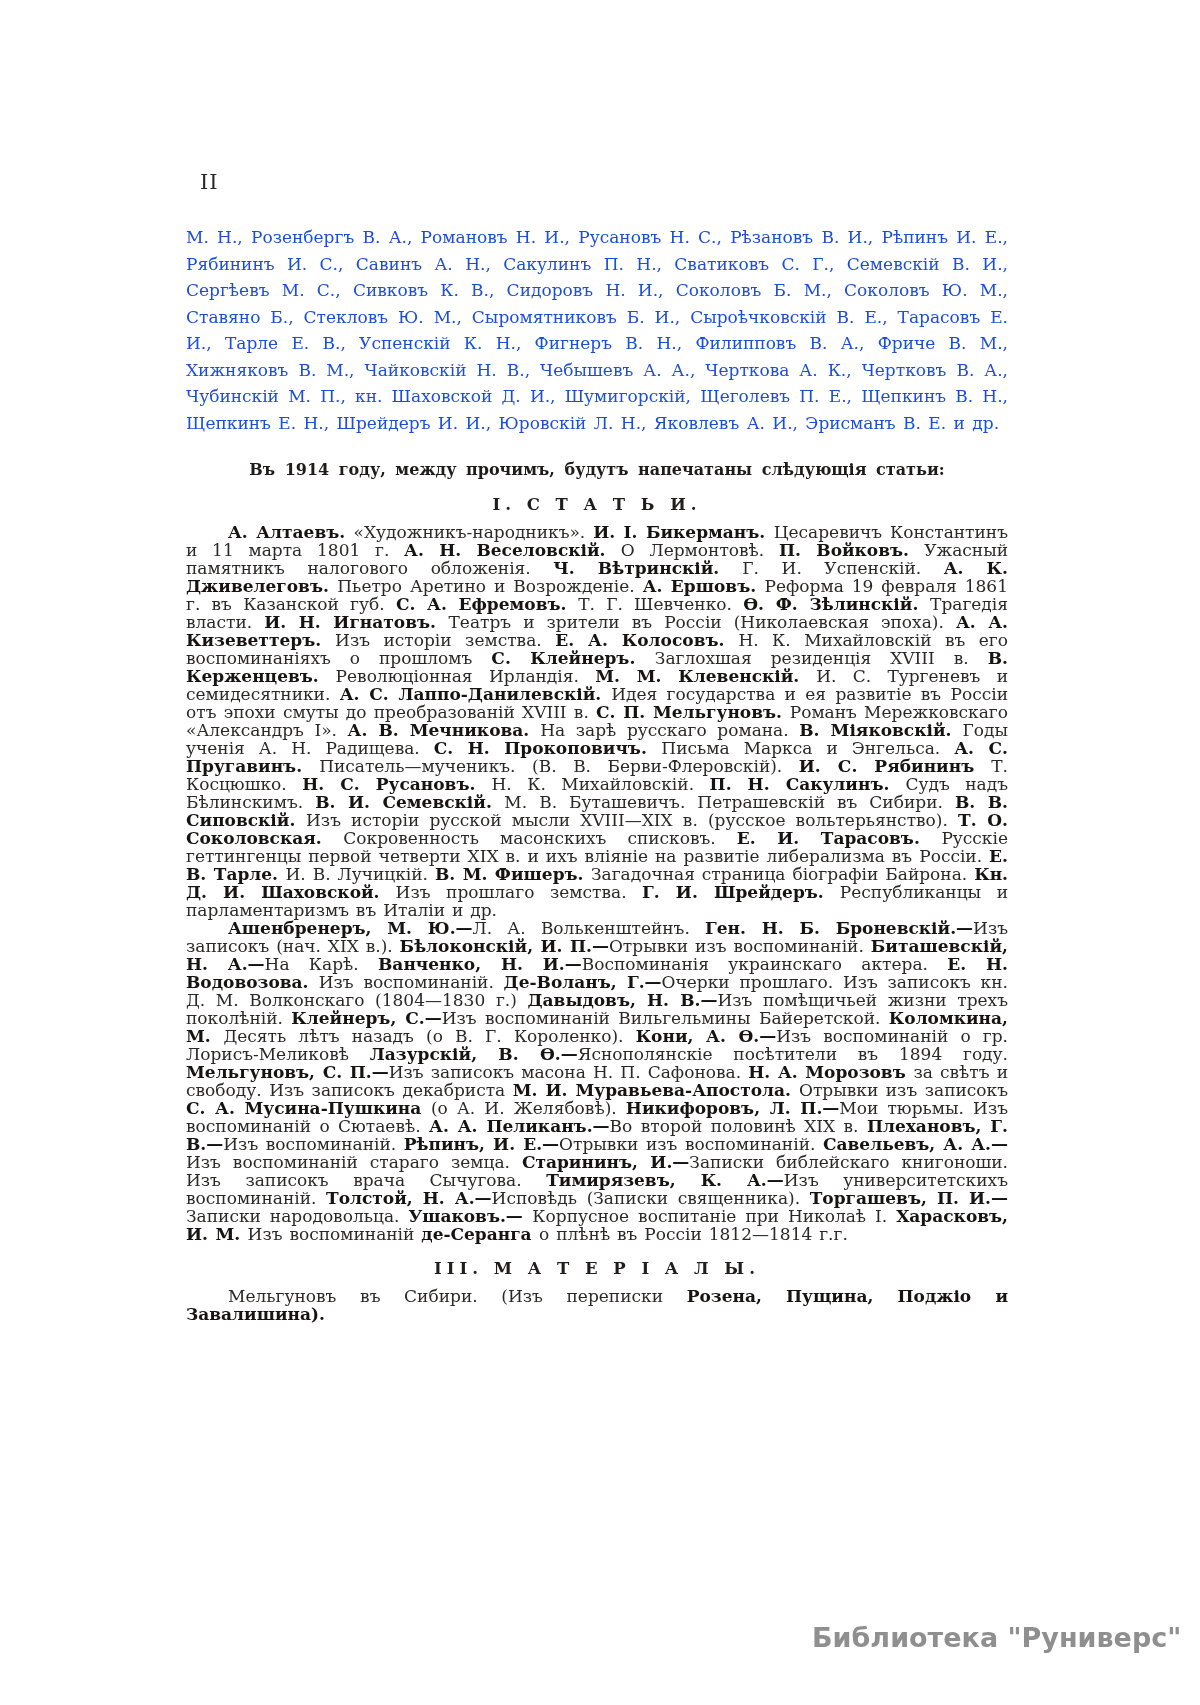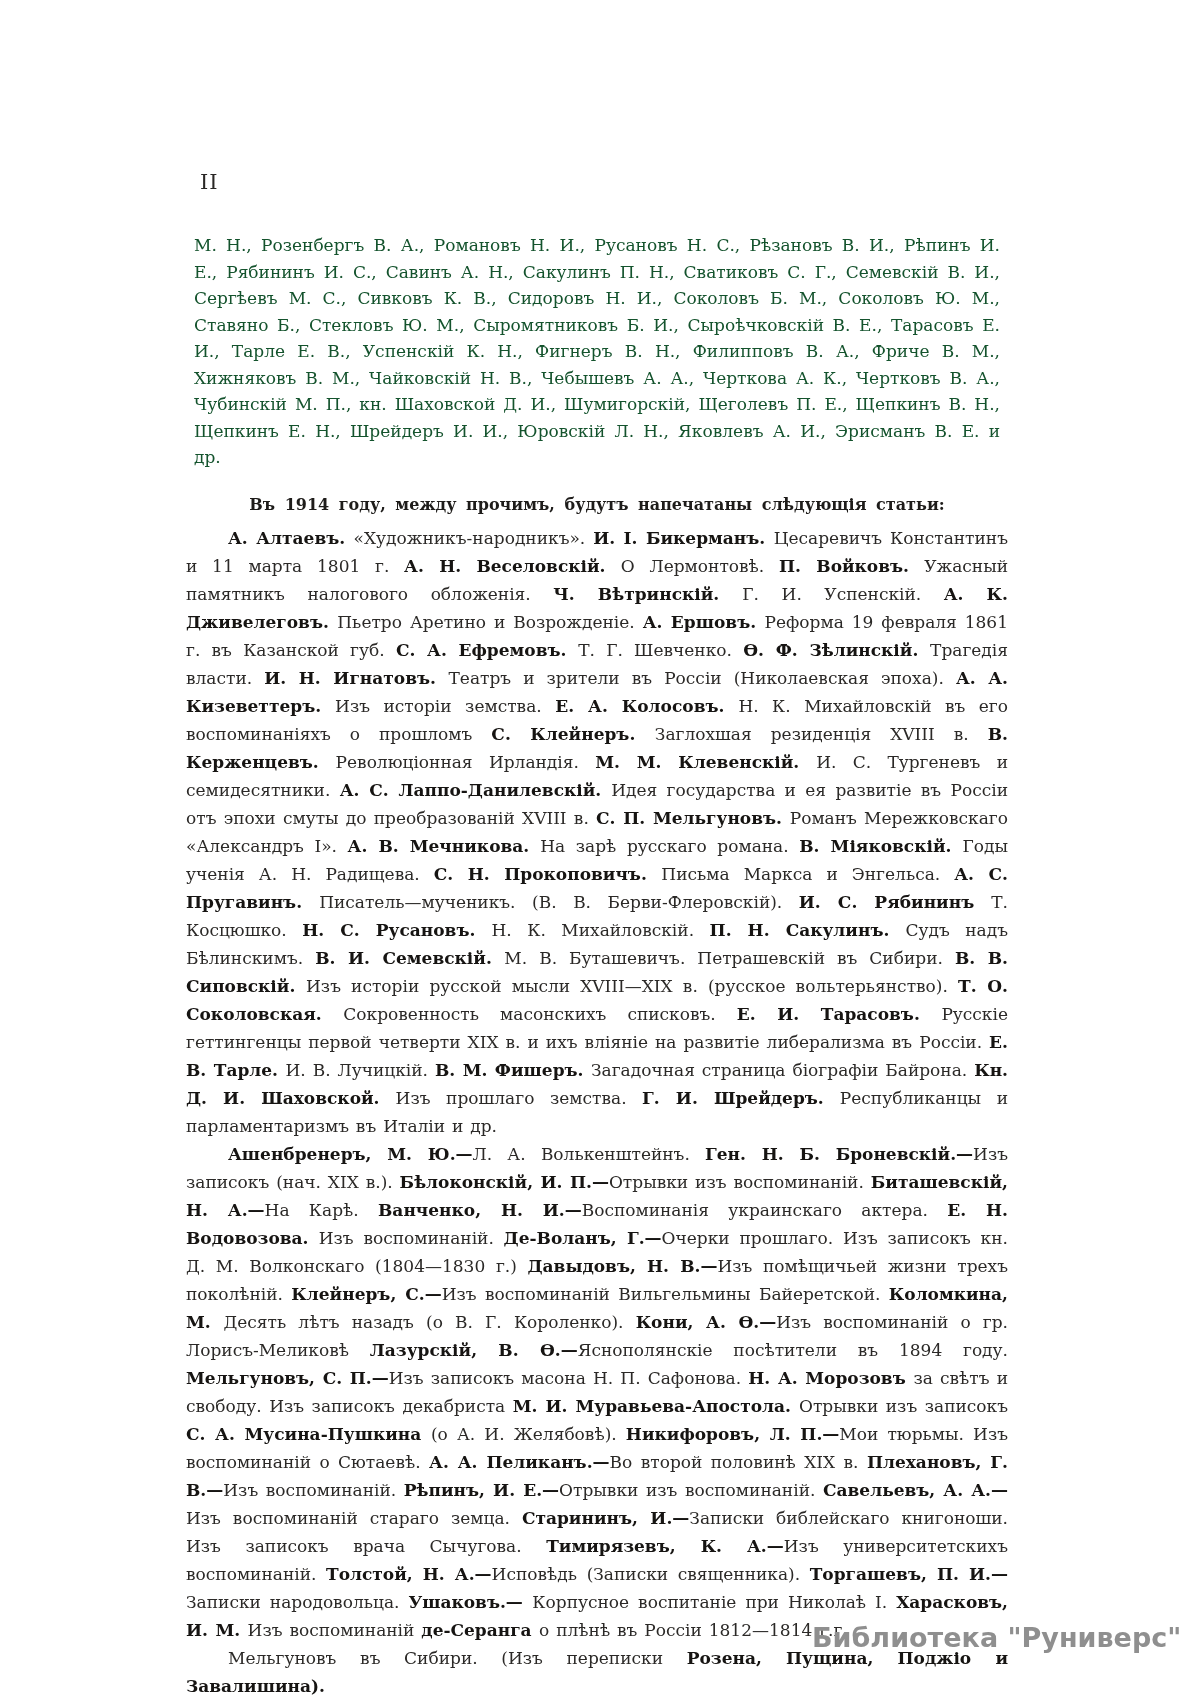--- a/index.html
+++ b/index.html
@@ -26,47 +26,47 @@
     letter-spacing: 1px;
     color: #2a2826;
   }
   .content {
     position: absolute;
     left: 186px;
     top: 224px;
     width: 822px;
   }
   p.names {
-    margin: 8px;
+    margin: 0;
     font-size: 17px;
     line-height: 26.5px;
     text-align: justify;
     word-spacing: 2px;
-    color: #14532d;
+    color: #1d4ed8;
   }
   h2.announce {
     margin: 24px 0 10px 0;
     font-size: 16px;
     font-weight: bold;
     text-align: center;
     word-spacing: 4px;
     color: #1e1c1a;
   }
   h3.section-title {
     margin: 16px 0 9px 0;
     font-size: 16.5px;
     font-weight: bold;
     text-align: center;
     letter-spacing: 5px;
     color: #201e1c;
   }
   p.section-text {
     margin: 0;
     font-size: 17px;
-    line-height: 28px;
+    line-height: 18px;
     text-align: justify;
     text-indent: 42px;
     word-spacing: 1.5px;
     color: #2b2927;
   }
   p.section-text b {
     font-weight: bold;
     color: #161412;
   }
   .watermark {
@@ -84,20 +84,22 @@
 
 <div class="page">
   <div class="page-number">II</div>
 
   <div class="content">
     <p class="names">М. Н., Розенбергъ В. А., Романовъ Н. И., Русановъ Н. С., Рѣзановъ В. И., Рѣпинъ И. Е., Рябининъ И. С., Савинъ А. Н., Сакулинъ П. Н., Сватиковъ С. Г., Семевскій В. И., Сергѣевъ М. С., Сивковъ К. В., Сидоровъ Н. И., Соколовъ Б. М., Соколовъ Ю. М., Ставяно Б., Стекловъ Ю. М., Сыромятниковъ Б. И., Сыроѣчковскій В. Е., Тарасовъ Е. И., Тарле Е. В., Успенскій К. Н., Фигнеръ В. Н., Филипповъ В. А., Фриче В. М., Хижняковъ В. М., Чайковскій Н. В., Чебышевъ А. А., Черткова А. К., Чертковъ В. А., Чубинскій М. П., кн. Шаховской Д. И., Шумигорскій, Щеголевъ П. Е., Щепкинъ В. Н., Щепкинъ Е. Н., Шрейдеръ И. И., Юровскій Л. Н., Яковлевъ А. И., Эрисманъ В. Е. и др.</p>
 
     <h2 class="announce">Въ 1914 году, между прочимъ, будутъ напечатаны слѣдующія статьи:</h2>
 
     <div id="sections">
+        <h3 class="section-title">I.  С Т А Т Ь И.</h3>
         <p class="section-text"><b>А. Алтаевъ. </b><span>«Художникъ-народникъ». </span><b>И. I. Бикерманъ. </b><span>Цесаревичъ Константинъ и 11 марта 1801 г. </span><b>А. Н. Веселовскій. </b><span>О Лермонтовѣ. </span><b>П. Войковъ. </b><span>Ужасный памятникъ налогового обложенія. </span><b>Ч. Вѣтринскій. </b><span>Г. И. Успенскій. </span><b>А. К. Дживелеговъ. </b><span>Пьетро Аретино и Возрожденіе. </span><b>А. Ершовъ. </b><span>Реформа 19 февраля 1861 г. въ Казанской губ. </span><b>С. А. Ефремовъ. </b><span>Т. Г. Шевченко. </span><b>Ѳ. Ф. Зѣлинскій. </b><span>Трагедія власти. </span><b>И. Н. Игнатовъ. </b><span>Театръ и зрители въ Россіи (Николаевская эпоха). </span><b>А. А. Кизеветтеръ. </b><span>Изъ исторіи земства. </span><b>Е. А. Колосовъ. </b><span>Н. К. Михайловскій въ его воспоминаніяхъ о прошломъ </span><b>С. Клейнеръ. </b><span>Заглохшая резиденція XVIII в. </span><b>В. Керженцевъ. </b><span>Революціонная Ирландія. </span><b>М. М. Клевенскій. </b><span>И. С. Тургеневъ и семидесятники. </span><b>А. С. Лаппо-Данилевскій. </b><span>Идея государства и ея развитіе въ Россіи отъ эпохи смуты до преобразованій XVIII в. </span><b>С. П. Мельгуновъ. </b><span>Романъ Мережковскаго «Александръ I». </span><b>А. В. Мечникова. </b><span>На зарѣ русскаго романа. </span><b>В. Міяковскій. </b><span>Годы ученія А. Н. Радищева. </span><b>С. Н. Прокоповичъ. </b><span>Письма Маркса и Энгельса. </span><b>А. С. Пругавинъ. </b><span>Писатель—мученикъ. (В. В. Берви-Флеровскій). </span><b>И. С. Рябининъ </b><span>Т. Косцюшко. </span><b>Н. С. Русановъ. </b><span>Н. К. Михайловскій. </span><b>П. Н. Сакулинъ. </b><span>Судъ надъ Бѣлинскимъ. </span><b>В. И. Семевскій. </b><span>М. В. Буташевичъ. Петрашевскій въ Сибири. </span><b>В. В. Сиповскій. </b><span>Изъ исторіи русской мысли XVIII—XIX в. (русское вольтерьянство). </span><b>Т. О. Соколовская. </b><span>Сокровенность масонскихъ списковъ. </span><b>Е. И. Тарасовъ. </b><span>Русскіе геттингенцы первой четверти XIX в. и ихъ вліяніе на развитіе либерализма въ Россіи. </span><b>Е. В. Тарле. </b><span>И. В. Лучицкій. </span><b>В. М. Фишеръ. </b><span>Загадочная страница біографіи Байрона. </span><b>Кн. Д. И. Шаховской. </b><span>Изъ прошлаго земства. </span><b>Г. И. Шрейдеръ. </b><span>Республиканцы и парламентаризмъ въ Италіи и др.</span></p>
         <p class="section-text"><b>Ашенбренеръ, М. Ю.—</b><span>Л. А. Волькенштейнъ. </span><b>Ген. Н. Б. Броневскій.—</b><span>Изъ записокъ (нач. XIX в.). </span><b>Бѣлоконскій, И. П.—</b><span>Отрывки изъ воспоминаній. </span><b>Биташевскій, Н. А.—</b><span>На Карѣ. </span><b>Ванченко, Н. И.—</b><span>Воспоминанія украинскаго актера. </span><b>Е. Н. Водовозова. </b><span>Изъ воспоминаній. </span><b>Де-Воланъ, Г.—</b><span>Очерки прошлаго. Изъ записокъ кн. Д. М. Волконскаго (1804—1830 г.) </span><b>Давыдовъ, Н. В.—</b><span>Изъ помѣщичьей жизни трехъ поколѣній. </span><b>Клейнеръ, С.—</b><span>Изъ воспоминаній Вильгельмины Байеретской. </span><b>Коломкина, М. </b><span>Десять лѣтъ назадъ (о В. Г. Короленко). </span><b>Кони, А. Ѳ.—</b><span>Изъ воспоминаній о гр. Лорисъ-Меликовѣ </span><b>Лазурскій, В. Ѳ.—</b><span>Яснополянскіе посѣтители въ 1894 году. </span><b>Мельгуновъ, С. П.—</b><span>Изъ записокъ масона Н. П. Сафонова. </span><b>Н. А. Морозовъ </b><span>за свѣтъ и свободу. Изъ записокъ декабриста </span><b>М. И. Муравьева-Апостола. </b><span>Отрывки изъ записокъ </span><b>С. А. Мусина-Пушкина </b><span>(о А. И. Желябовѣ). </span><b>Никифоровъ, Л. П.—</b><span>Мои тюрьмы. Изъ воспоминаній о Сютаевѣ. </span><b>А. А. Пеликанъ.—</b><span>Во второй половинѣ XIX в. </span><b>Плехановъ, Г. В.—</b><span>Изъ воспоминаній. </span><b>Рѣпинъ, И. Е.—</b><span>Отрывки изъ воспоминаній. </span><b>Савельевъ, А. А.—</b><span>Изъ воспоминаній стараго земца. </span><b>Старининъ, И.—</b><span>Записки библейскаго книгоноши. Изъ записокъ врача Сычугова. </span><b>Тимирязевъ, К. А.—</b><span>Изъ университетскихъ воспоминаній. </span><b>Толстой, Н. А.—</b><span>Исповѣдь (Записки священника). </span><b>Торгашевъ, П. И.—</b><span>Записки народовольца. </span><b>Ушаковъ.— </b><span>Корпусное воспитаніе при Николаѣ I. </span><b>Харасковъ, И. М. </b><span>Изъ воспоминаній </span><b>де-Серанга </b><span>о плѣнѣ въ Россіи 1812—1814 г.г.</span></p>
+        <h3 class="section-title">III.  М А Т Е Р І А Л Ы.</h3>
         <p class="section-text"><span>Мельгуновъ въ Сибири. (Изъ переписки </span><b>Розена, Пущина, Поджіо и Завалишина). </b></p>
       </div>
   </div>
 
   <div class="watermark">Библиотека "Руниверс"</div>
 </div>
 
 </body></html>

